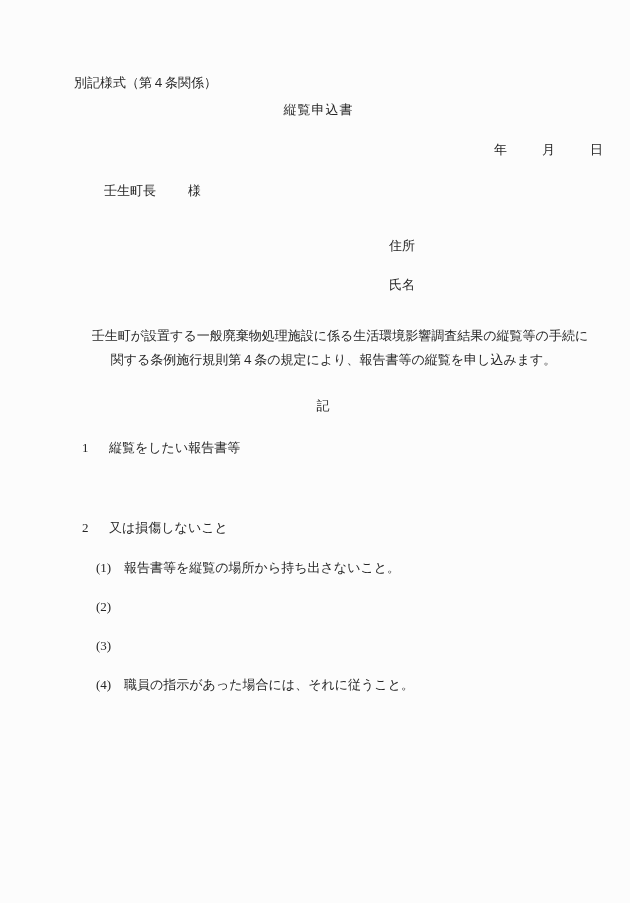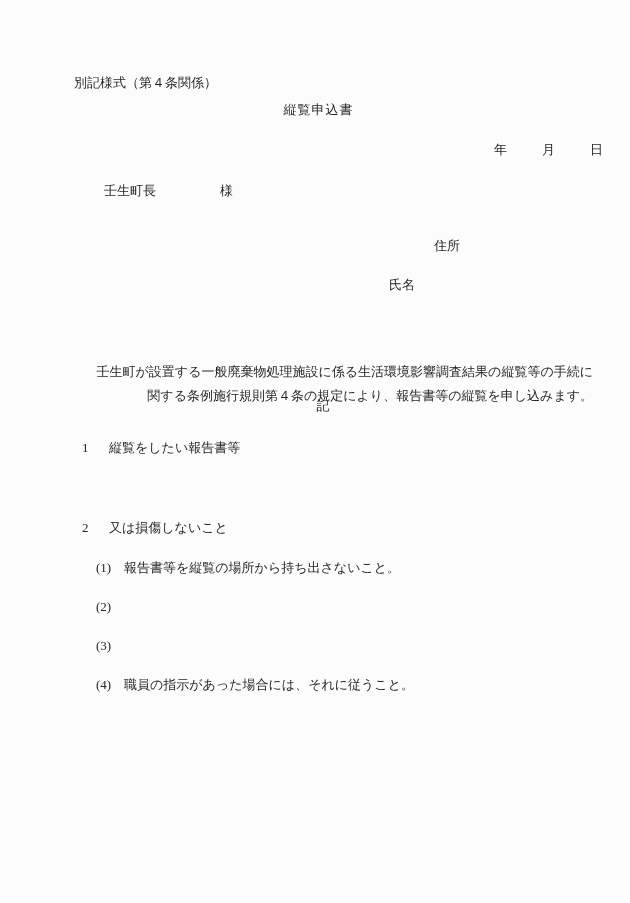--- a/index.html
+++ b/index.html
@@ -27,31 +27,30 @@
     letter-spacing: 1px;
   }
 
   .date-line {
     left: 478px; top: 126px;
     display: flex; gap: 27px;
   }
 
   .addressee {
     left: 88px; top: 167px;
-    display: flex; gap: 56px;
+    display: flex; gap: 24px;
   }
 
-  .field-address { left: 377px; top: 226px; margin-left: 45px; }
+  .field-address { left: 377px; top: 226px; }
   .field-name    { left: 377px; top: 265px; }
 
   .body-paragraph {
     left: 62px; top: 312px; width: 527px;
     line-height: 23.5px;
-    text-align: right;
-    margin-top: 36px;
+    text-align: center;
   }
 
   .record-heading {
     left: 0; top: 386px; width: 630px;
     text-align: center;
   }
 
   .section-line {
     left: 66px;
     display: flex;

